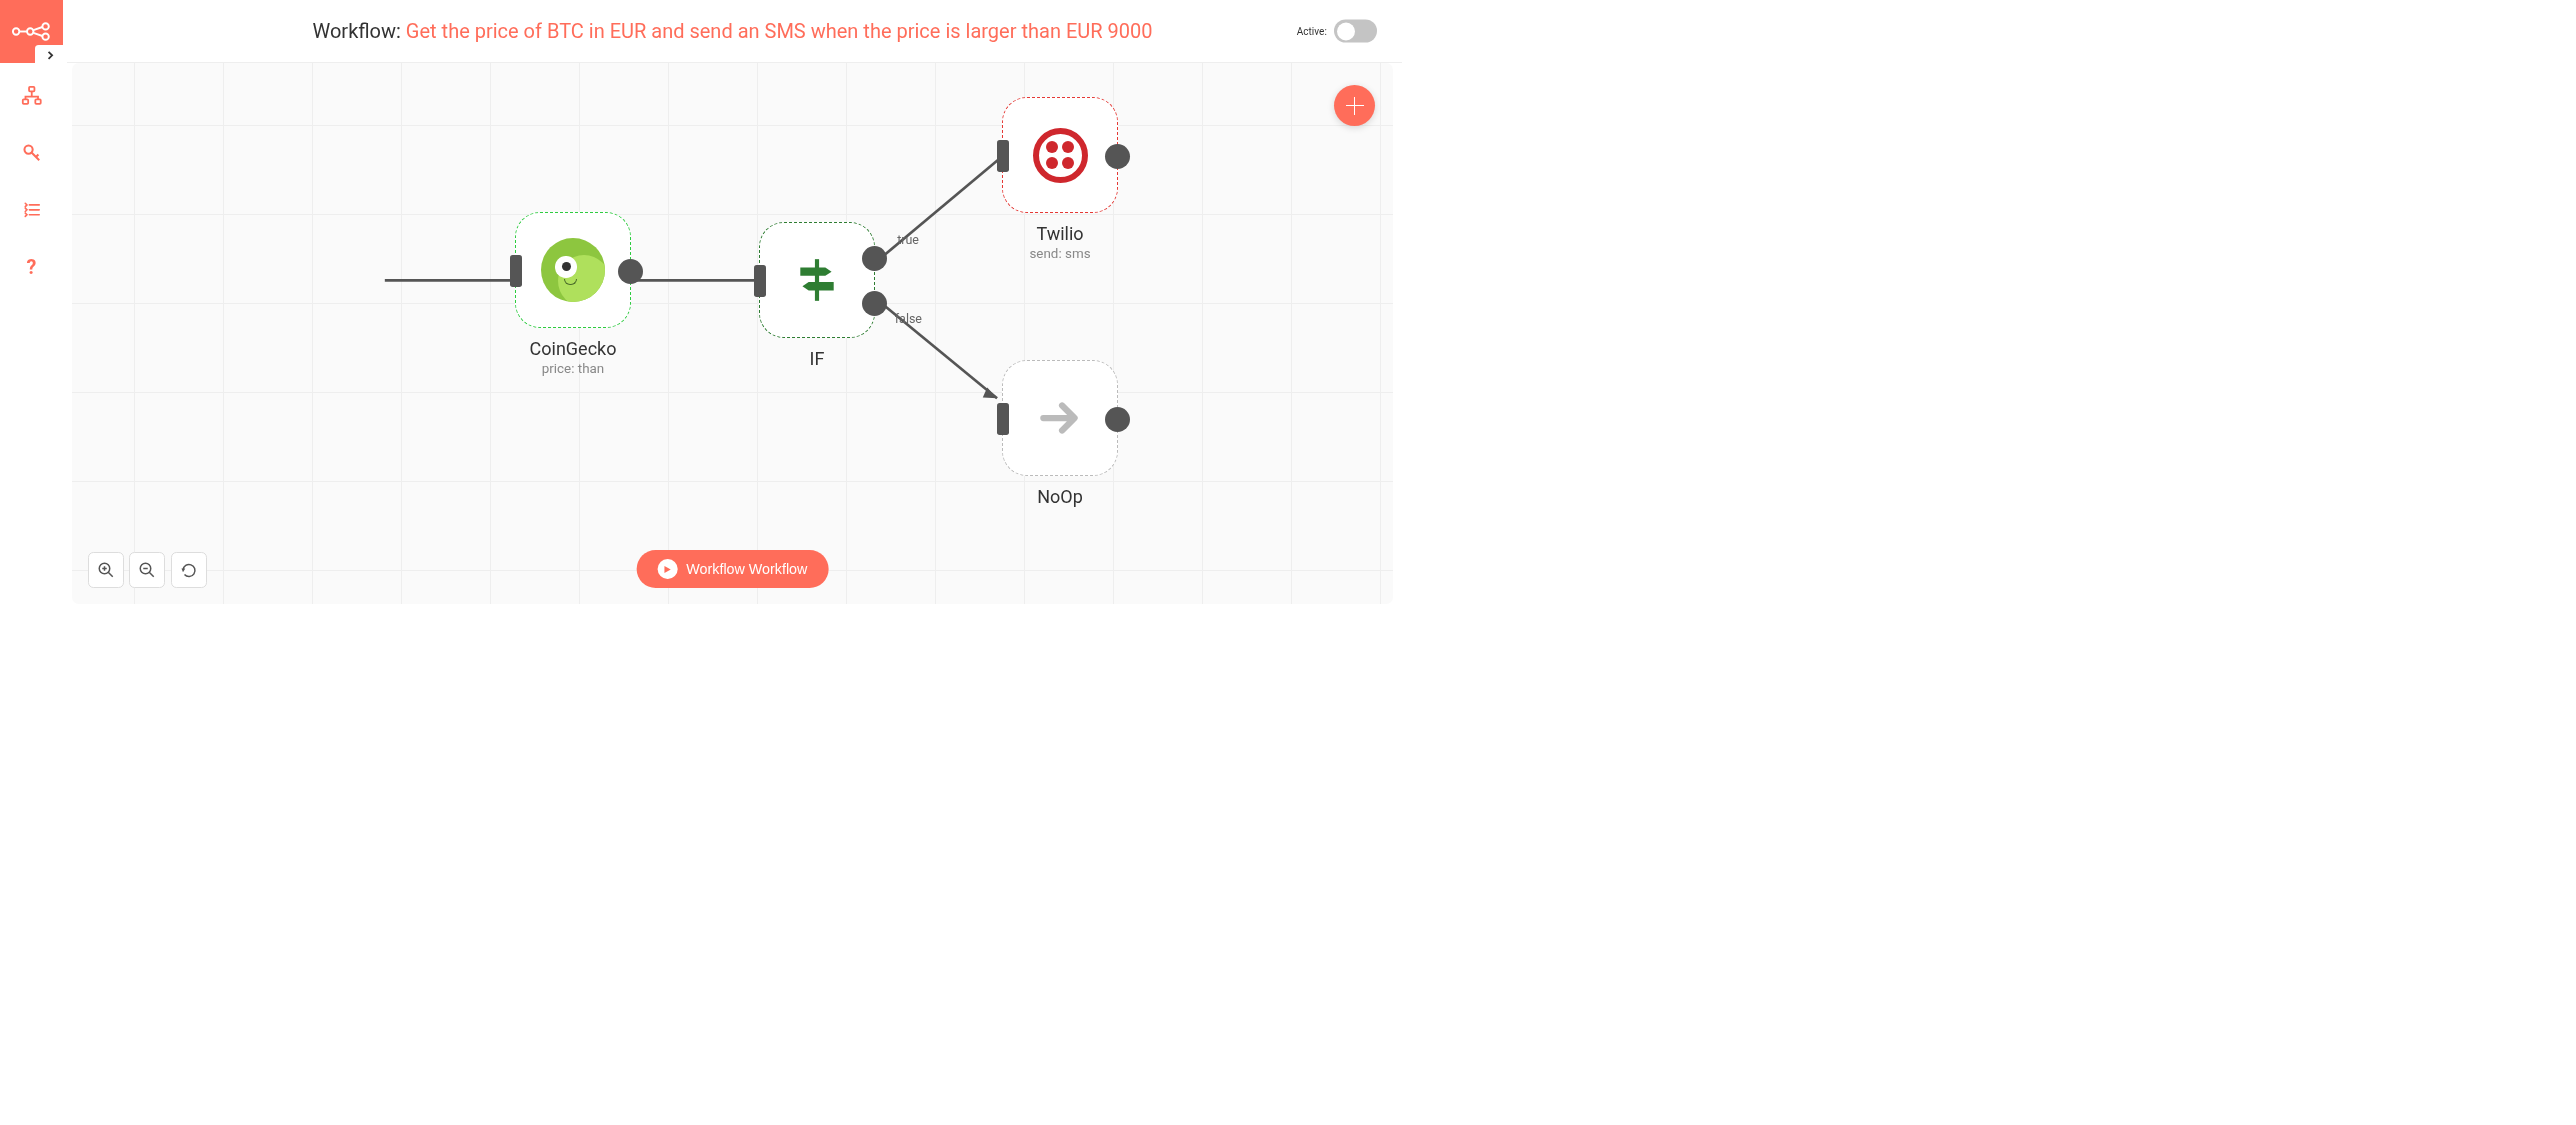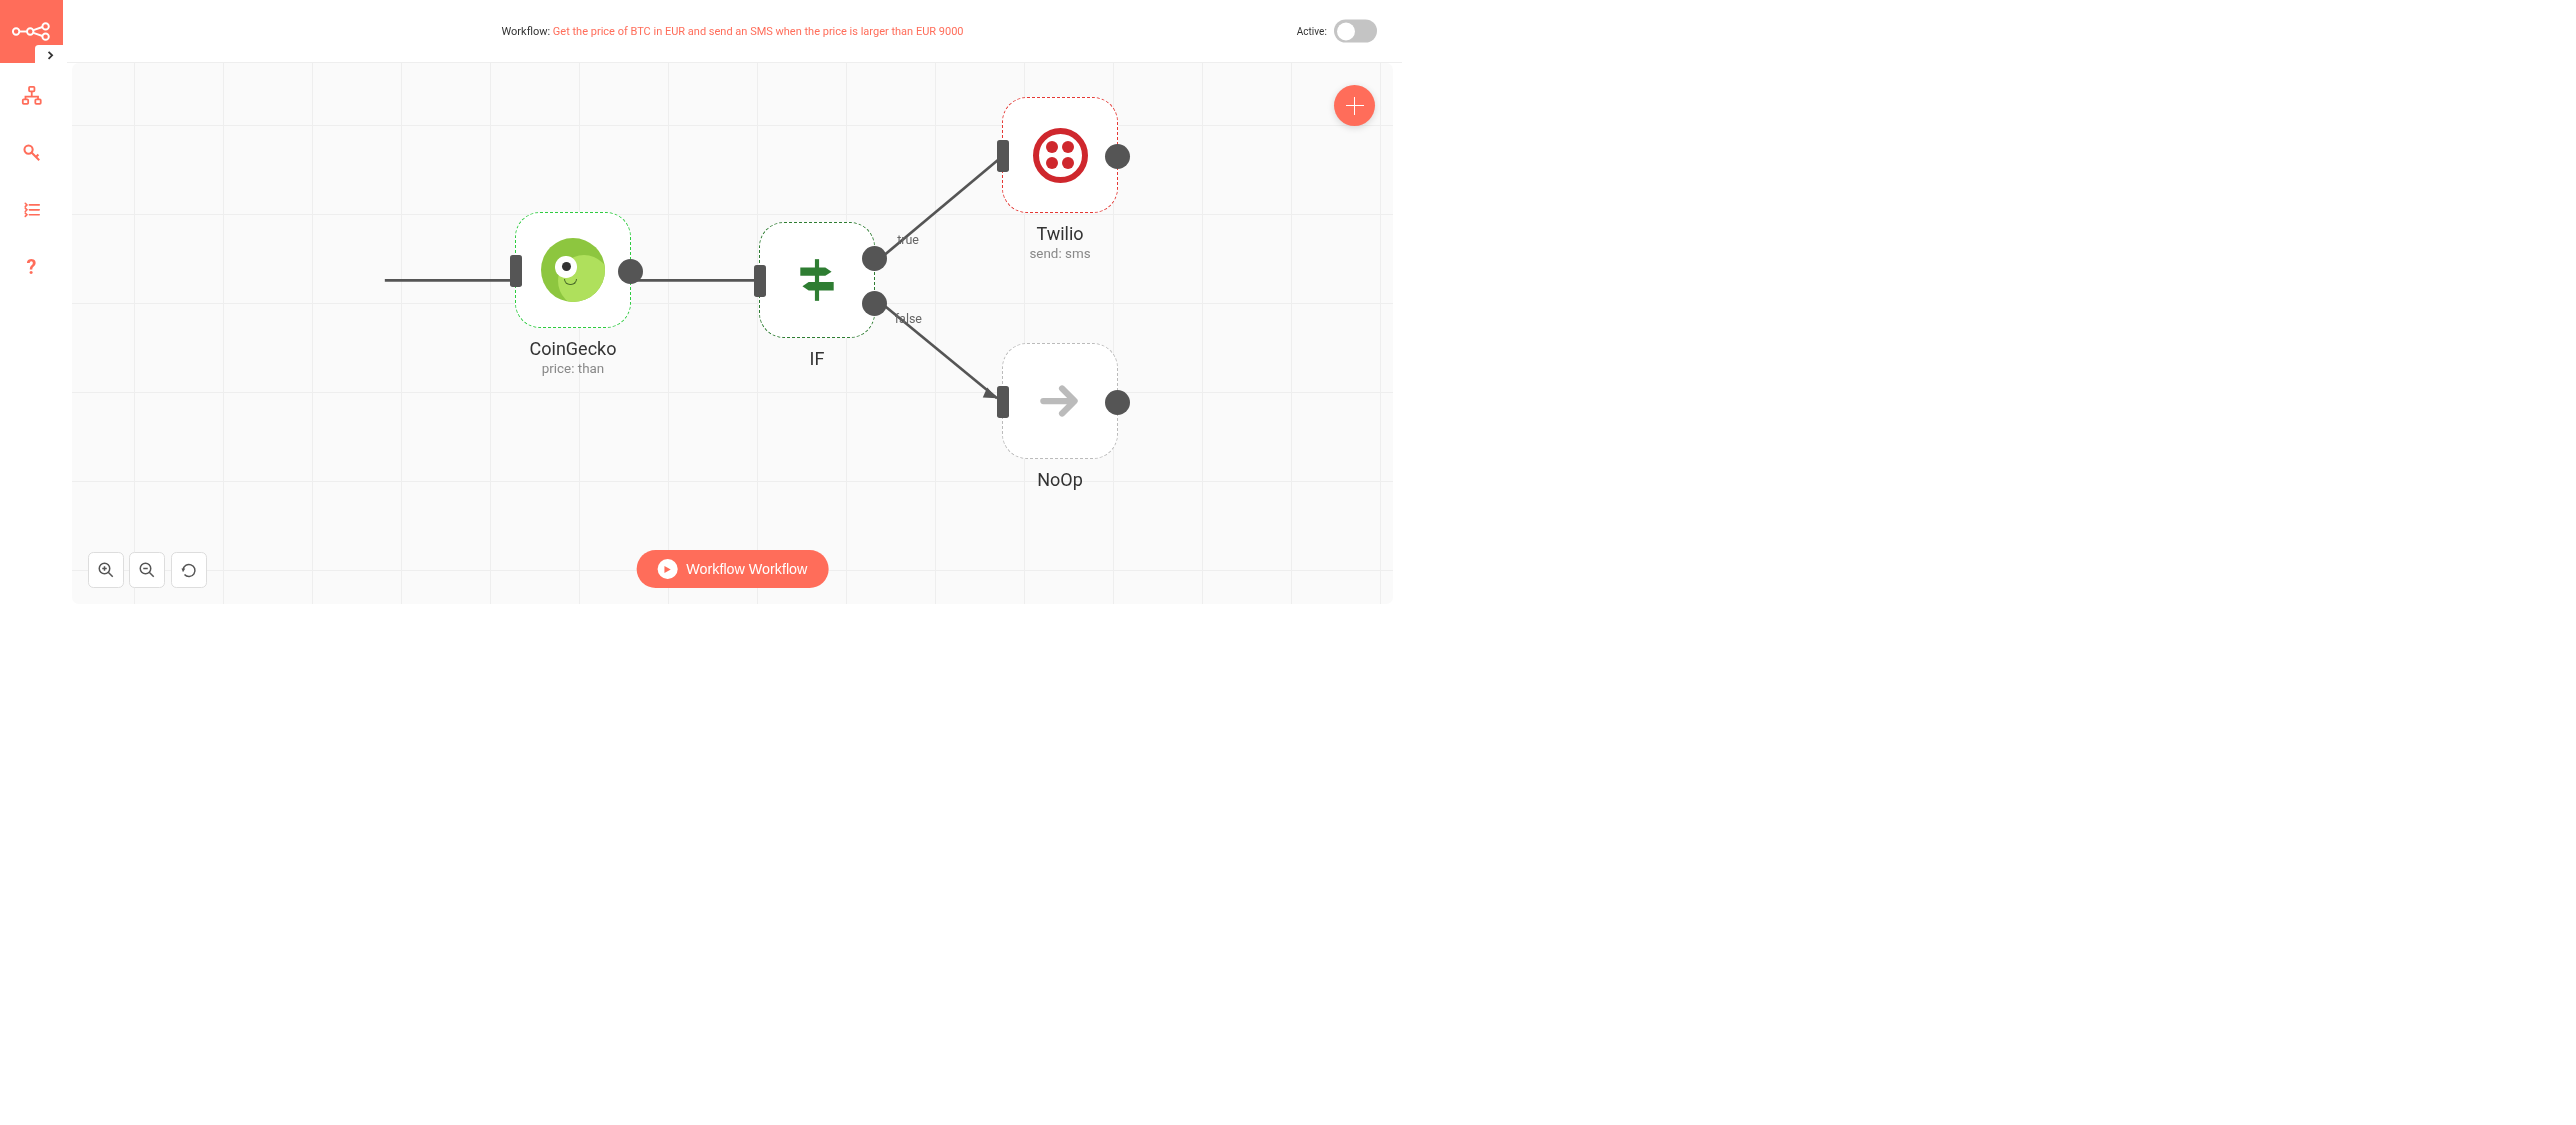--- a/index.html
+++ b/index.html
@@ -7,21 +7,21 @@
 
 .sidebar { position:absolute; left:0; top:0; width:63px; height:613px; background:#fff; z-index:10; }
 .logo { width:63px; height:63px; background:#ff6d5a; display:flex; align-items:center; justify-content:center; position:relative; }
 .logo svg { width:41px; height:23px; }
 .expand-chevron { position:absolute; bottom:-1.8px; right:-3.6px; width:32px; height:19.7px; background:#fff; border-radius:3.6px 0 0 0; display:flex; align-items:center; justify-content:center; z-index:11; }
 .expand-chevron svg { width:10.7px; height:10.7px; }
 .side-icons { display:flex; flex-direction:column; align-items:center; padding-top:21.5px; gap:36px; }
 .side-icon { width:21.5px; height:21.5px; display:flex; align-items:center; justify-content:center; cursor:pointer; }
 
 .topbar { position:absolute; left:63px; top:0; right:0; height:63px; background:#fff; display:flex; align-items:center; justify-content:center; z-index:9; border-bottom:0.9px solid #eee; }
-.title-wrap { font-size:11px; color:#333;text-align:right; }
+.title-wrap { font-size:20px; color:#333;text-align:right; }
 .title-wrap .wname { color:#ff6d5a; }
 .active-wrap { position:absolute; right:25px; top:50%; transform:translateY(-50%); display:flex; align-items:center; gap:7.2px; font-size:10px; color:#333; }
 .toggle { width:43px; height:23px; background:#c4c4c4; border-radius:11.6px; position:relative; cursor:pointer; }
 .toggle::after { content:""; position:absolute; left:2.7px; top:2.7px; width:18px; height:18px; background:#fff; border-radius:50%; }
 
 .canvas { position:absolute; left:72px; top:63px; right:9px; bottom:9px; background:#fafafa; background-image:linear-gradient(#eee 0.9px,transparent 0.9px),linear-gradient(90deg,#eee 0.9px,transparent 0.9px); background-size:89px 89px; background-position:-27px -27px; border-radius:7.2px; overflow:hidden; }
 
 .node { position:absolute; width:116px; height:116px; background:#fff; border-radius:25px; display:flex; align-items:center; justify-content:center; cursor:pointer; }
 .node.green { border:1.8px dashed #2ecc40; }
 .node.darkgreen { border:1.8px dashed #2e7d32; }
@@ -161,21 +161,21 @@
       <path d="M20 13 H8 L5 15 L8 17 H20 Z" fill="#2e7d32"></path>
     </svg>
     <div class="port-in" style="position:absolute;left:-6.3px;top:42px;"></div>
     <div class="port" style="right:-12.5px;top:23px;"></div>
     <div class="port" style="right:-12.5px;top:68px;"></div>
     <span class="branch-label" style="right:-45px;top:9px;">true</span>
     <span class="branch-label" style="right:-48px;top:88px;">false</span>
     <div class="node-label">IF</div>
   </div>
 
-  <div class="node grey" style="left:930px;top:280px;">
+  <div class="node grey" style="left:930px;top:297px;">
     <svg width="50" height="50" viewBox="0 0 24 24">
       <path d="M4 12 H18 M13 6 L19 12 L13 18" stroke="#bbb" stroke-width="3" fill="none" stroke-linecap="round" stroke-linejoin="round"></path>
     </svg>
     <div class="port-in" style="position:absolute;left:-6.3px;top:42px;"></div>
     <div class="port" style="right:-12.5px;top:46px;"></div>
     <div class="node-label">NoOp</div>
   </div>
 
   <div class="bottom-controls">
     <div class="ctrl-btn">

